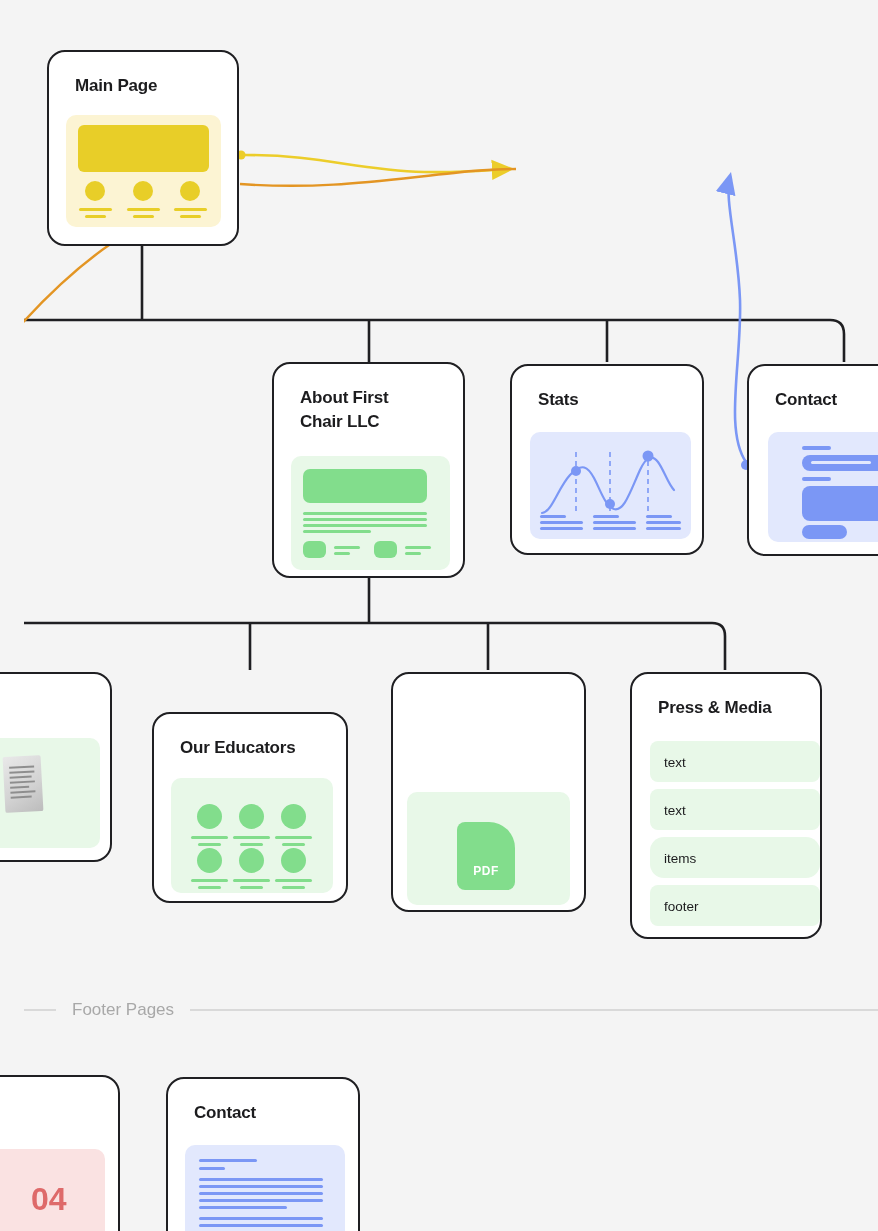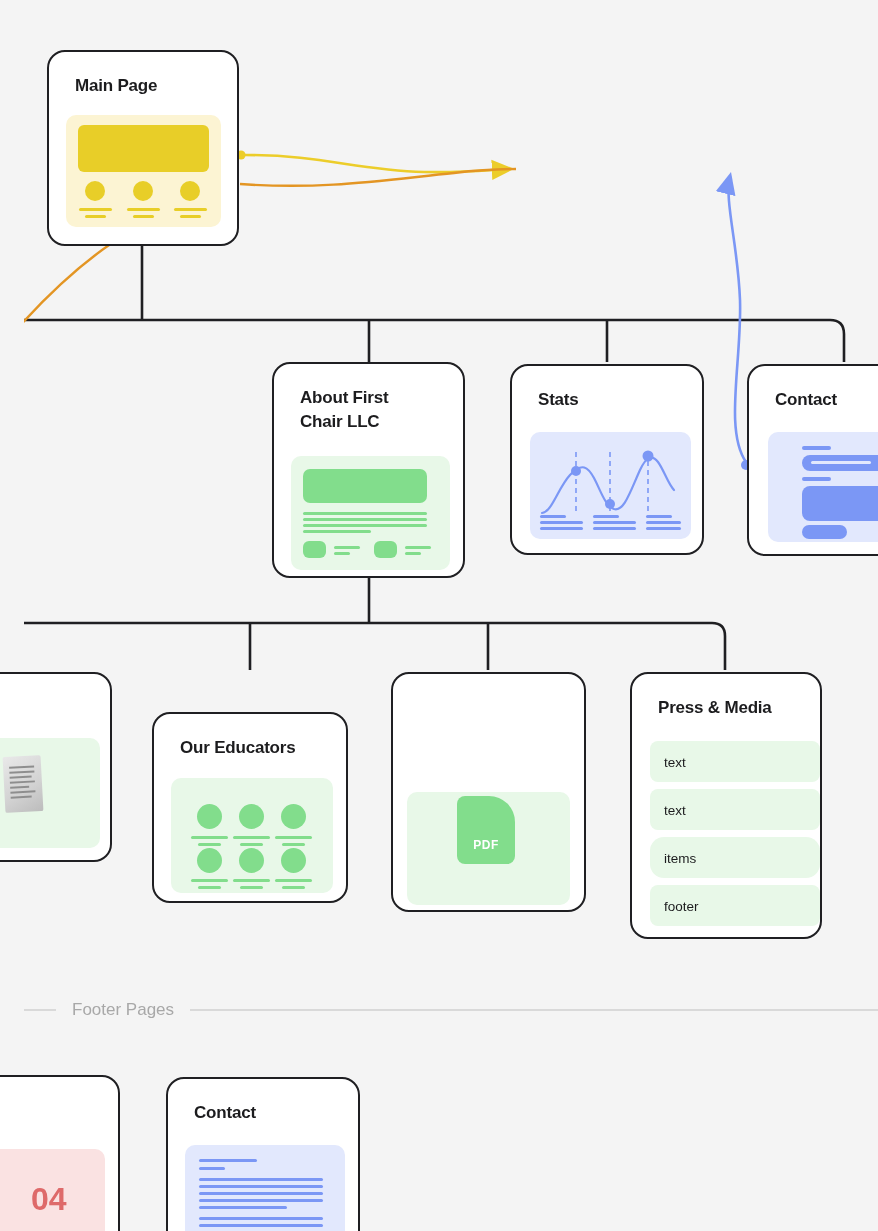--- a/index.html
+++ b/index.html
@@ -354,21 +354,21 @@
       <div class="g-line" style="left:62px; top:101px; width:37px;"></div>
       <div class="g-line" style="left:69px; top:108px; width:23px;"></div>
       <div class="g-dot" style="left:110px; top:70px; width:25px; height:25px;"></div>
       <div class="g-line" style="left:104px; top:101px; width:37px;"></div>
       <div class="g-line" style="left:111px; top:108px; width:23px;"></div>
     </div>
   </div>
 
   <div class="card" style="left:367px; top:672px; width:195px; height:240px;">
     <div class="thumb t-green" style="left:14px; top:118px; width:163px; height:113px;">
-      <div class="pdf-file" style="left:50px; top:4px; width:58px; height:68px;">
+      <div class="pdf-file" style="left:50px; top:30px; width:58px; height:68px;">
         <div class="pdf-label">PDF</div>
       </div>
     </div>
   </div>
 
   <div class="card" style="left:606px; top:672px; width:192px; height:267px;">
     <div class="card-title">Press &amp; Media</div>
     <div>
       <div class="pm-row" style="top:67px;">
         <span>text</span>

